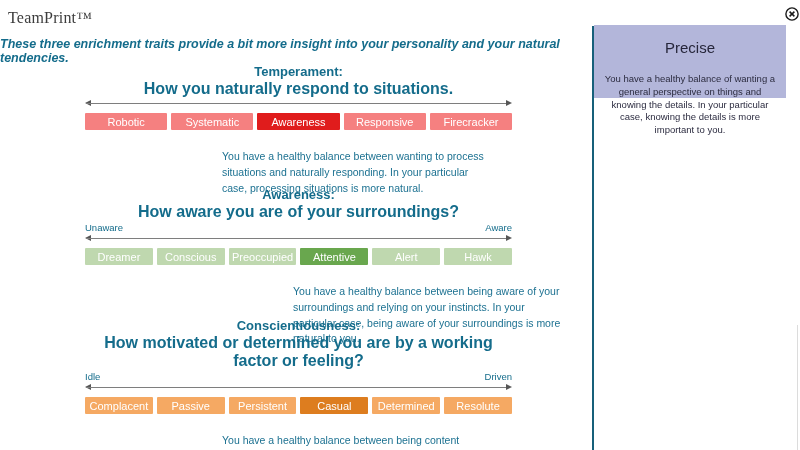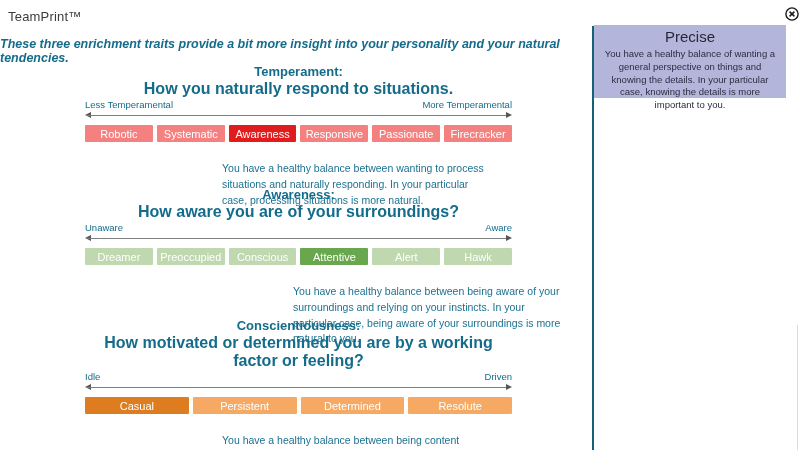--- a/index.html
+++ b/index.html
@@ -4,21 +4,21 @@
 <style>
   html,body{margin:0;padding:0;}
   body{
     width:800px;height:450px;position:relative;overflow:hidden;
     background:#ffffff;
     font-family:"Liberation Sans", sans-serif;
     -webkit-font-smoothing:antialiased;
   }
   .app-title{
     position:absolute;left:8px;top:9px;
-    font-size:13px;color:#3c3c3c;letter-spacing:.2px;
+    font-size:16px;color:#3c3c3c;letter-spacing:.2px;font-family:Liberation Serif, serif;
   }
   .intro{
     position:absolute;left:0;top:37px;width:593px;
     text-align:left;font-size:12.5px;font-weight:bold;color:#146c8b;font-style:italic;
   }
   
   .main{position:absolute;left:85px;top:0;width:427px;}
   .section{position:absolute;left:0;width:427px;}
   #sec0{top:64px;} #sec1{top:187px;} #sec2{top:318px;}
   .sec-title{text-align:center;font-size:13px;font-weight:bold;color:#146c8b;}
@@ -40,24 +40,24 @@
   }
   .box.sel{background:var(--box-sel);}
   .desc{font-size:10.5px;color:#1c7191;line-height:1.5;margin-top:19px;}
   #sec0 .desc{margin-left:137px;width:268px;}
   #sec1 .desc{margin-left:208px;width:272px;}
   #sec2 .desc{margin-left:137px;width:255px;}
   
   .side-line{position:absolute;left:592px;top:26px;bottom:0;width:2px;background:#17607a;}
   .panel{
     position:absolute;left:594px;top:25px;width:192px;height:73px;
-    background:#b3b6da;box-sizing:border-box;padding:3px 10px 0 10px;
+    background:#b3b6da;box-sizing:border-box;padding:14px 10px 0 10px;
   }
   .panel-title{text-align:center;font-size:15px;color:#26263a;}
-  .panel-desc{text-align:center;font-size:9.5px;color:#2c2c40;line-height:1.35;margin-top:3px;}
+  .panel-desc{text-align:center;font-size:9.5px;color:#2c2c40;line-height:1.35;margin-top:17px;}
   .close-btn{
     position:absolute;left:785px;top:7px;width:14px;height:14px;
     padding:0;border:none;background:transparent;cursor:pointer;
   }
   .close-btn svg{display:block;}
   .scroll-hint{position:absolute;right:2px;top:325px;bottom:0;width:1px;background:#dcdcdc;}
 </style>
 </head>
 <body>
 
@@ -71,72 +71,69 @@
   </svg>
 </button>
 
 <div class="intro">These three enrichment traits provide a bit more insight into your personality and your natural tendencies.</div>
 
 <div class="main">
 
   <div class="section" id="sec0" style="--box: #f58080; --box-sel: #e01c1c;">
     <div class="sec-title">Temperament:</div>
     <div class="sec-q">How you naturally respond to situations.</div>
-    <div class="scale-row">
-      <span>Less Temperamental</span>
-      <span>More Temperamental</span>
-    </div>
     <div class="arrow">
         <div class="line"></div>
       </div>
     <div class="boxes">
       <div class="box">Robotic</div>
       <div class="box">Systematic</div>
       <div class="box sel">Awareness</div>
       <div class="box">Responsive</div>
-      <div class="box">Passionate</div>
       <div class="box">Firecracker</div>
     </div>
     <div class="desc">You have a healthy balance between wanting to process situations and naturally responding. In your particular case, processing situations is more natural.</div>
   </div>
 
   <div class="section" id="sec1" style="--box: #bfd8af; --box-sel: #69a74e;">
     <div class="sec-title">Awareness:</div>
     <div class="sec-q">How aware you are of your surroundings?</div>
     <div class="scale-row">
       <span>Unaware</span>
       <span>Aware</span>
     </div>
     <div class="arrow">
         <div class="line"></div>
       </div>
     <div class="boxes">
       <div class="box">Dreamer</div>
+      <div class="box">Conscious</div>
       <div class="box">Preoccupied</div>
-      <div class="box">Conscious</div>
       <div class="box sel">Attentive</div>
       <div class="box">Alert</div>
       <div class="box">Hawk</div>
     </div>
     <div class="desc">You have a healthy balance between being aware of your surroundings and relying on your instincts. In your particular case, being aware of your surroundings is more natural to you.</div>
   </div>
 
   <div class="section" id="sec2" style="--box: #f5a963; --box-sel: #dd7d1f;">
     <div class="sec-title">Conscientiousness:</div>
     <div class="sec-q">How motivated or determined you are by a working factor or feeling?</div>
     <div class="scale-row">
       <span>Idle</span>
       <span>Driven</span>
     </div>
     <div class="arrow">
         <div class="line"></div>
       </div>
     <div class="boxes">
+      <div class="box">Complacent</div>
+      <div class="box">Passive</div>
+      <div class="box">Persistent</div>
       <div class="box sel">Casual</div>
-      <div class="box">Persistent</div>
       <div class="box">Determined</div>
       <div class="box">Resolute</div>
     </div>
     <div class="desc">You have a healthy balance between being content and working hard. In your particular case, being content comes more natural to you.</div>
   </div>
 </div>
 
 <div class="side-line"></div>
 
 <div class="panel">

